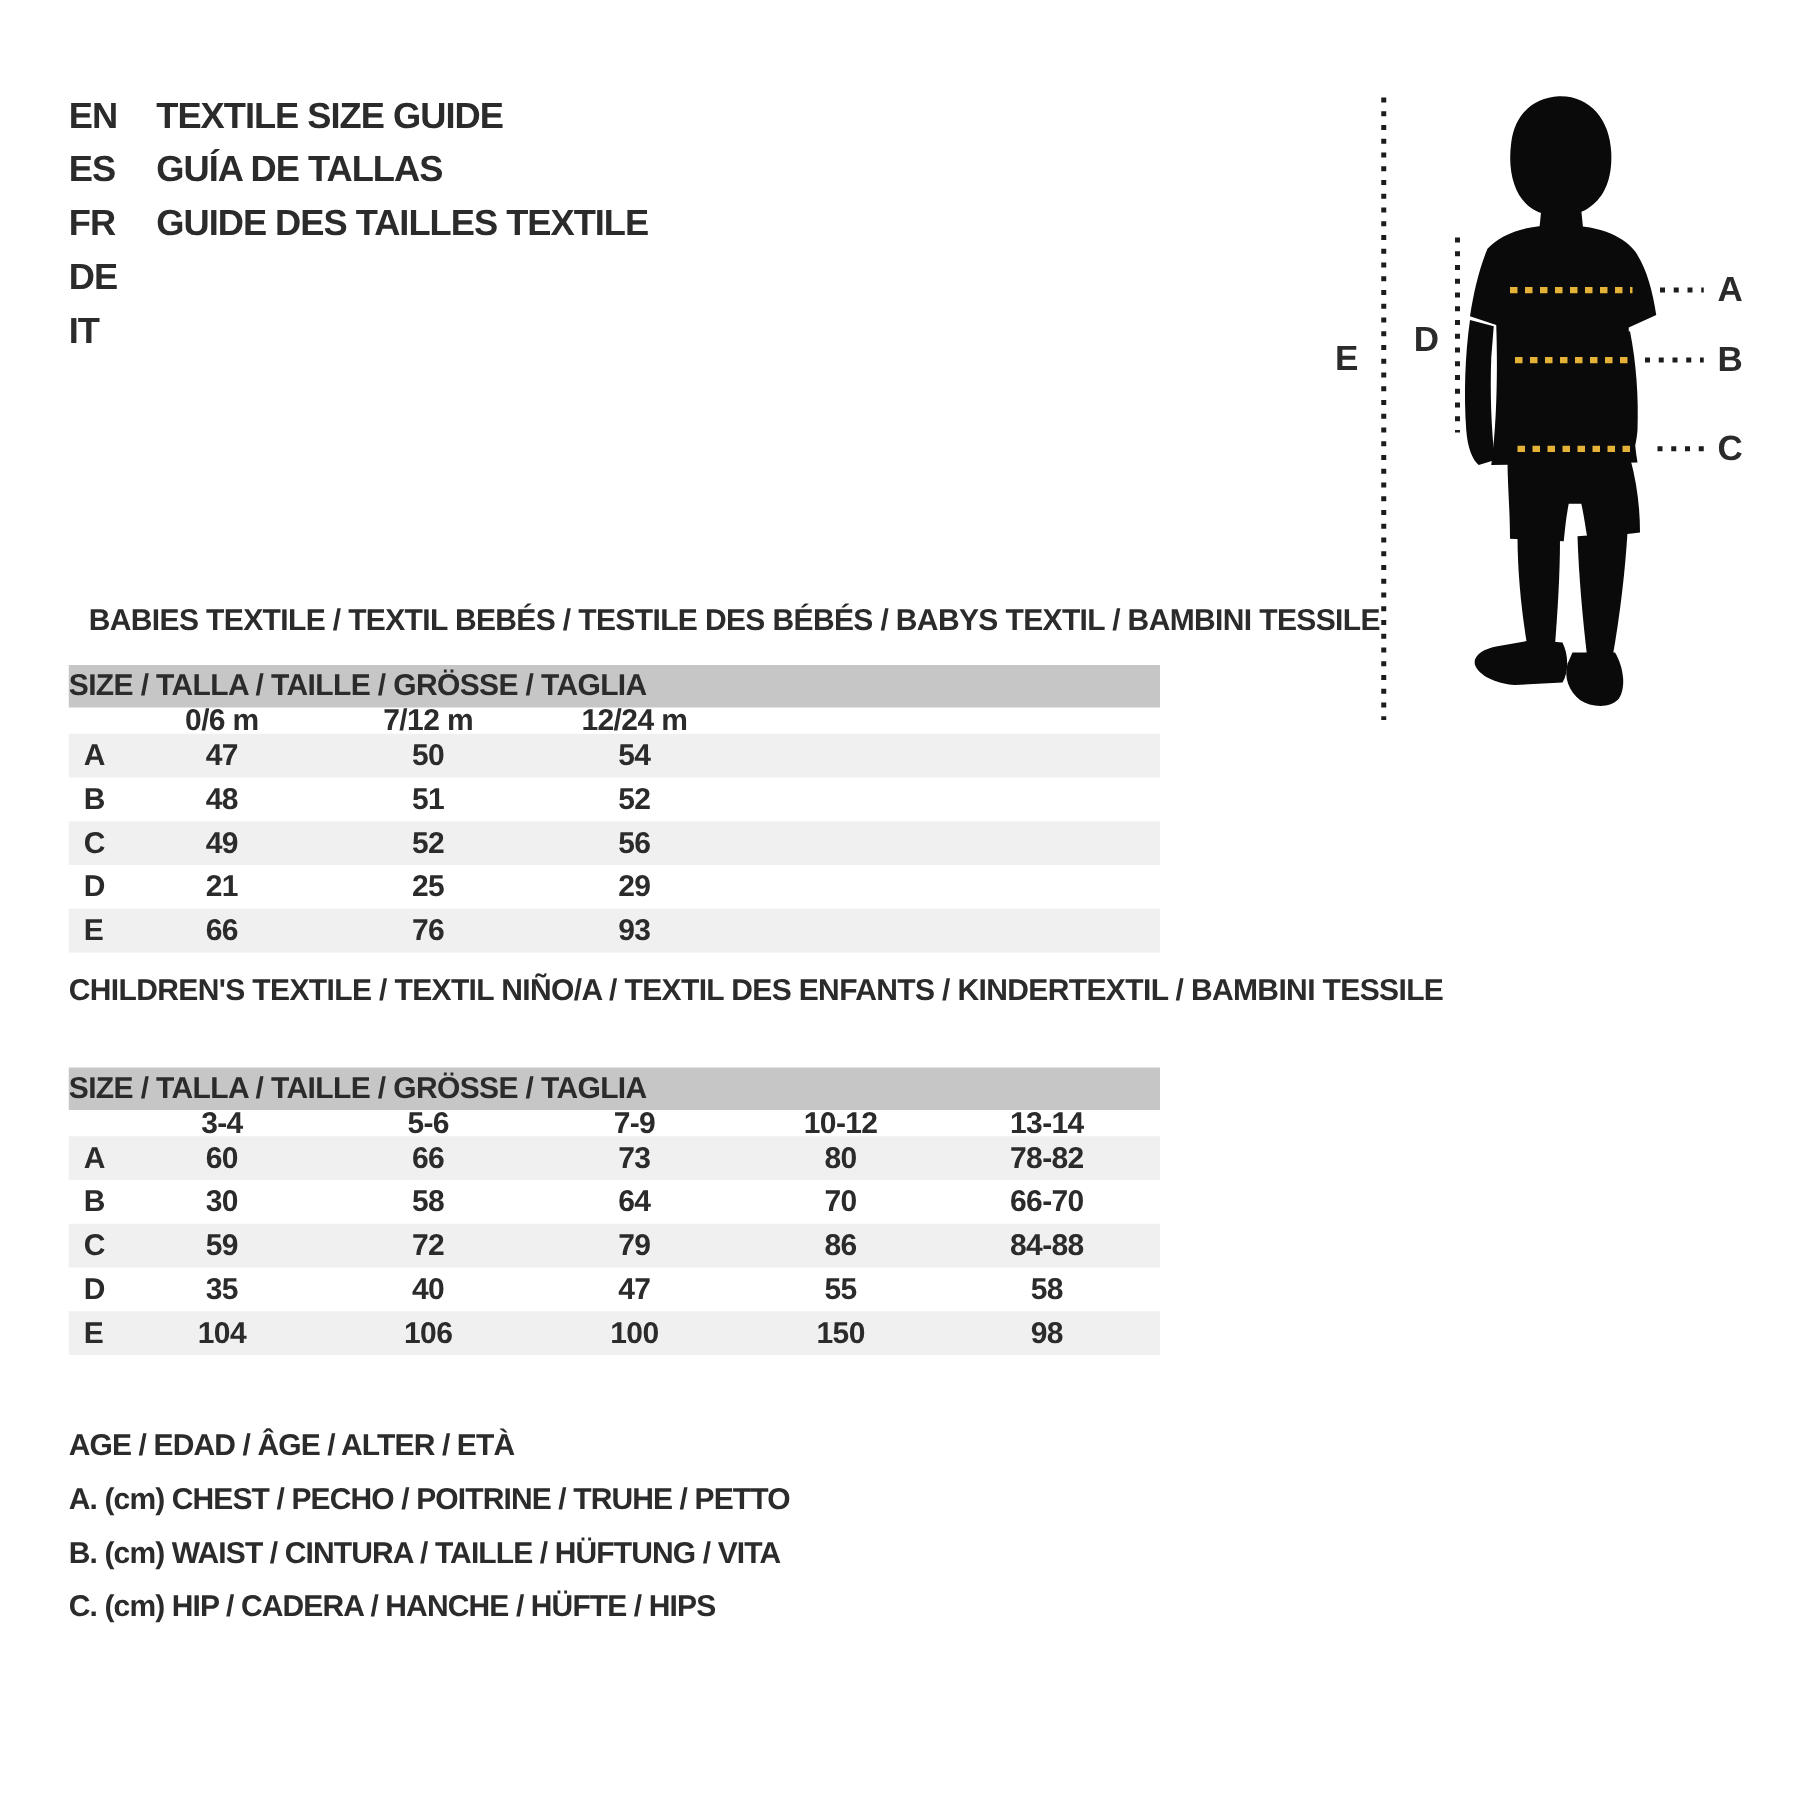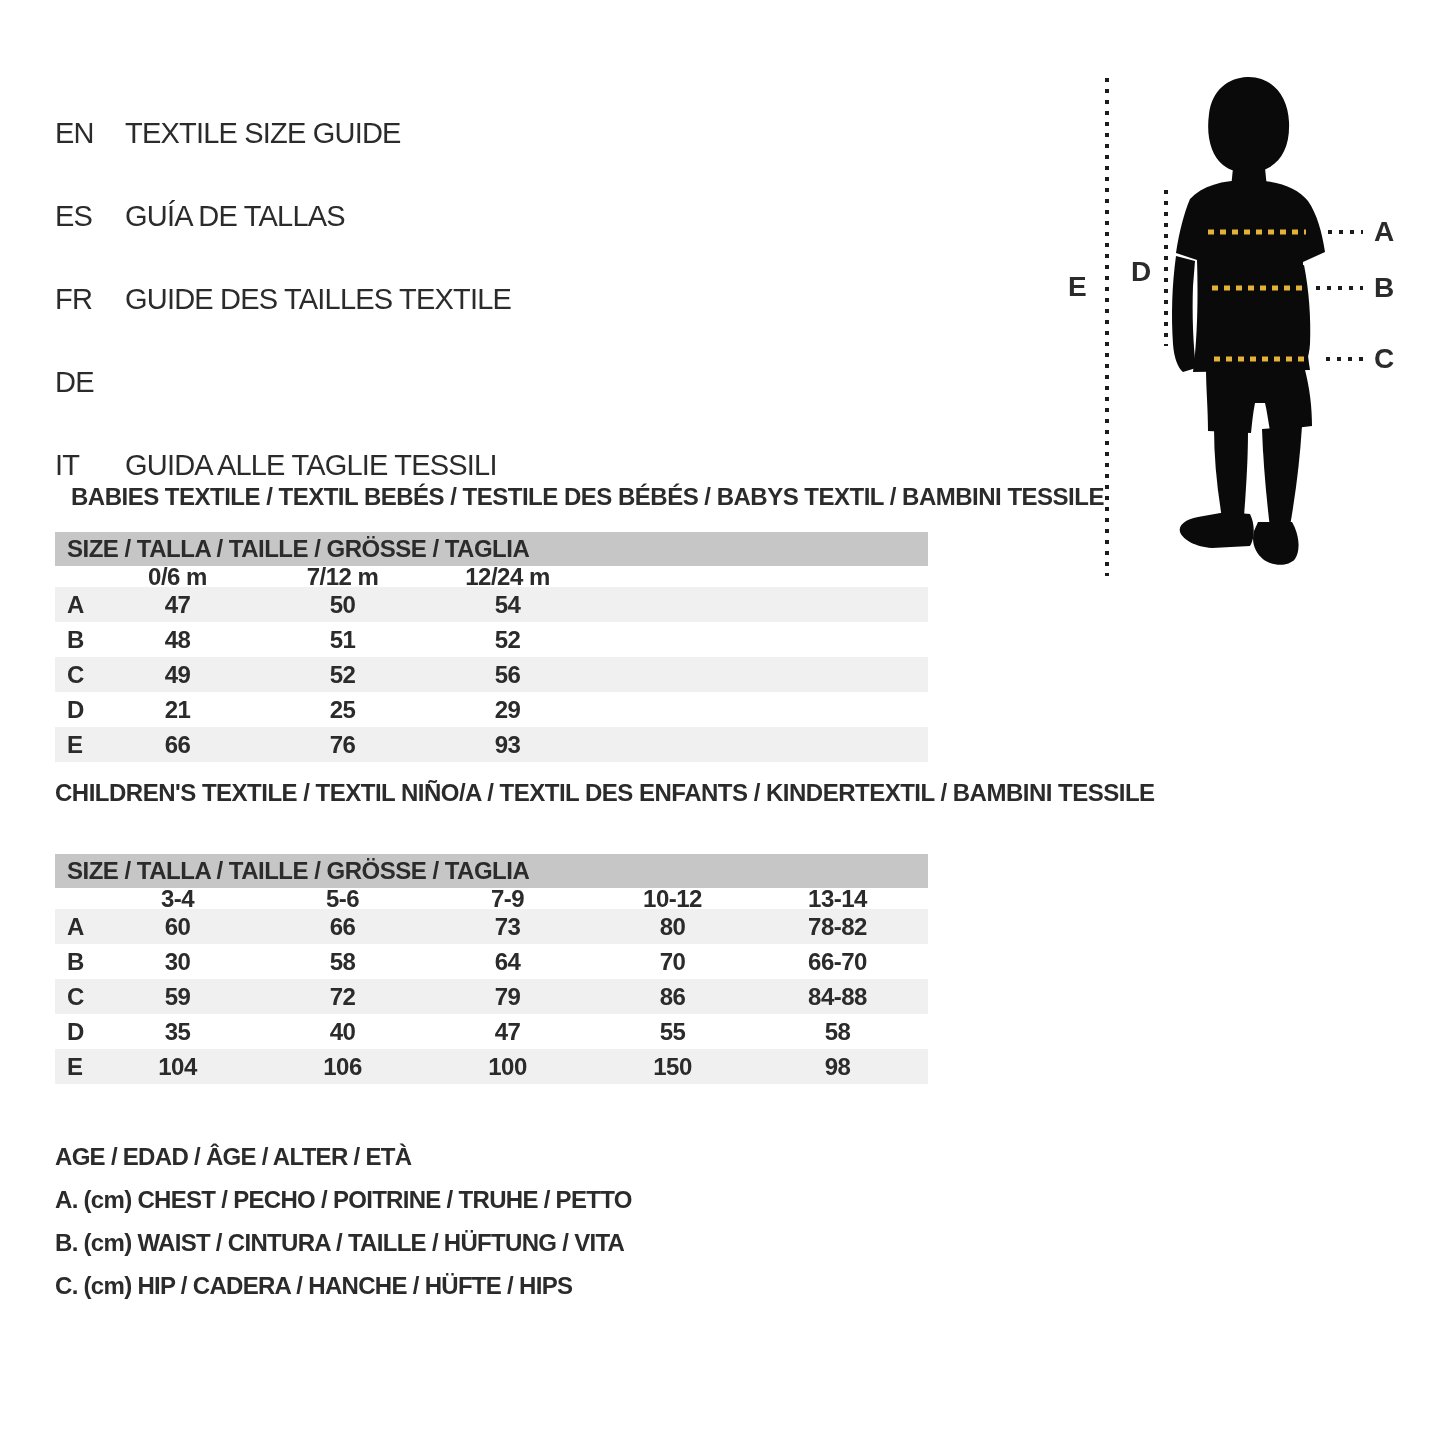--- a/index.html
+++ b/index.html
@@ -5,35 +5,35 @@
   html,body { margin:0; padding:0; background:#ffffff; }
   .page {
     position:relative; width:1445px; height:1445px; background:#ffffff;
     overflow:hidden; font-family:"Liberation Sans","DejaVu Sans",sans-serif;
     color:#2b2b2b;
   }
 
   
   .lang-list { position:absolute; left:55px; top:72px; }
   .lang-row { display:flex; align-items:center; height:43px;
-              font-size:29px; font-weight:400; letter-spacing:-0.8px; white-space:nowrap;margin-top:40px; }
+              font-size:29px; font-weight:700; letter-spacing:-0.8px; white-space:nowrap; }
   .lang-code { flex:0 0 70px; }
 
   
   .section-title { position:absolute; left:55px; font-size:24px; font-weight:700;
                    letter-spacing:-0.5px; white-space:nowrap; }
   .babies-title   { top:483px;margin-left:16px; }
   .children-title { top:779px; }
 
   
   .size-table { position:absolute; left:55px; width:873px; }
   .babies-table   { top:532px; }
   .children-table { top:854px; }
   .size-bar { height:34px; background:#c6c6c6; display:flex; align-items:center;
-              padding-left:12px; box-sizing:border-box;
+              box-sizing:border-box;
               font-size:24px; font-weight:700; letter-spacing:-0.5px; }
   .t-row { display:flex; align-items:center; height:35px;
            font-size:24px; font-weight:700; letter-spacing:-0.5px; }
   .col-row { height:21px; }
   .stripe { background:#f0f0f0; }
   .cell { flex:0 0 165px; text-align:center; }
   .label-cell { flex:0 0 40px; text-align:left; padding-left:12px; box-sizing:border-box; }
 
   
   .legend { position:absolute; left:55px; top:1135px; }
@@ -69,21 +69,20 @@
     </div>
     <div class="lang-row">
       <span class="lang-code">FR</span>
       <span class="lang-title">GUIDE DES TAILLES TEXTILE</span>
     </div>
     <div class="lang-row">
       <span class="lang-code">DE</span>
     </div>
     <div class="lang-row">
       <span class="lang-code">IT</span>
-      <span class="lang-title">GUIDA ALLE TAGLIE TESSILI</span>
     </div>
   </div>
 
   <div class="figure">
     <svg width="405" height="540" viewBox="0 0 405 540">
       <g fill="#0a0a0a">
         <path d="M207,17 C231,16 248,35 249,62 C250,84 243,99 230,107 C217,115 195,115 183,105 C171,95 166,76 169,54 C172,30 188,18 207,17 Z"></path>
         <path d="M194,98 L224,98 L227,128 L191,128 Z"></path>
         <path d="M150,139 C162,126 182,120 208,120 C236,120 257,127 268,141 C277,154 282,172 285,192 L263,202 C263,230 265,275 270,310 L153,312 C158,275 158,230 157,200 L136,193 C139,173 144,153 150,139 Z"></path>
         <path d="M136,196 C132,224 131,256 133,284 C134,298 138,308 143,312 L156,308 C153,284 152,254 153,226 L155,201 Z"></path>

